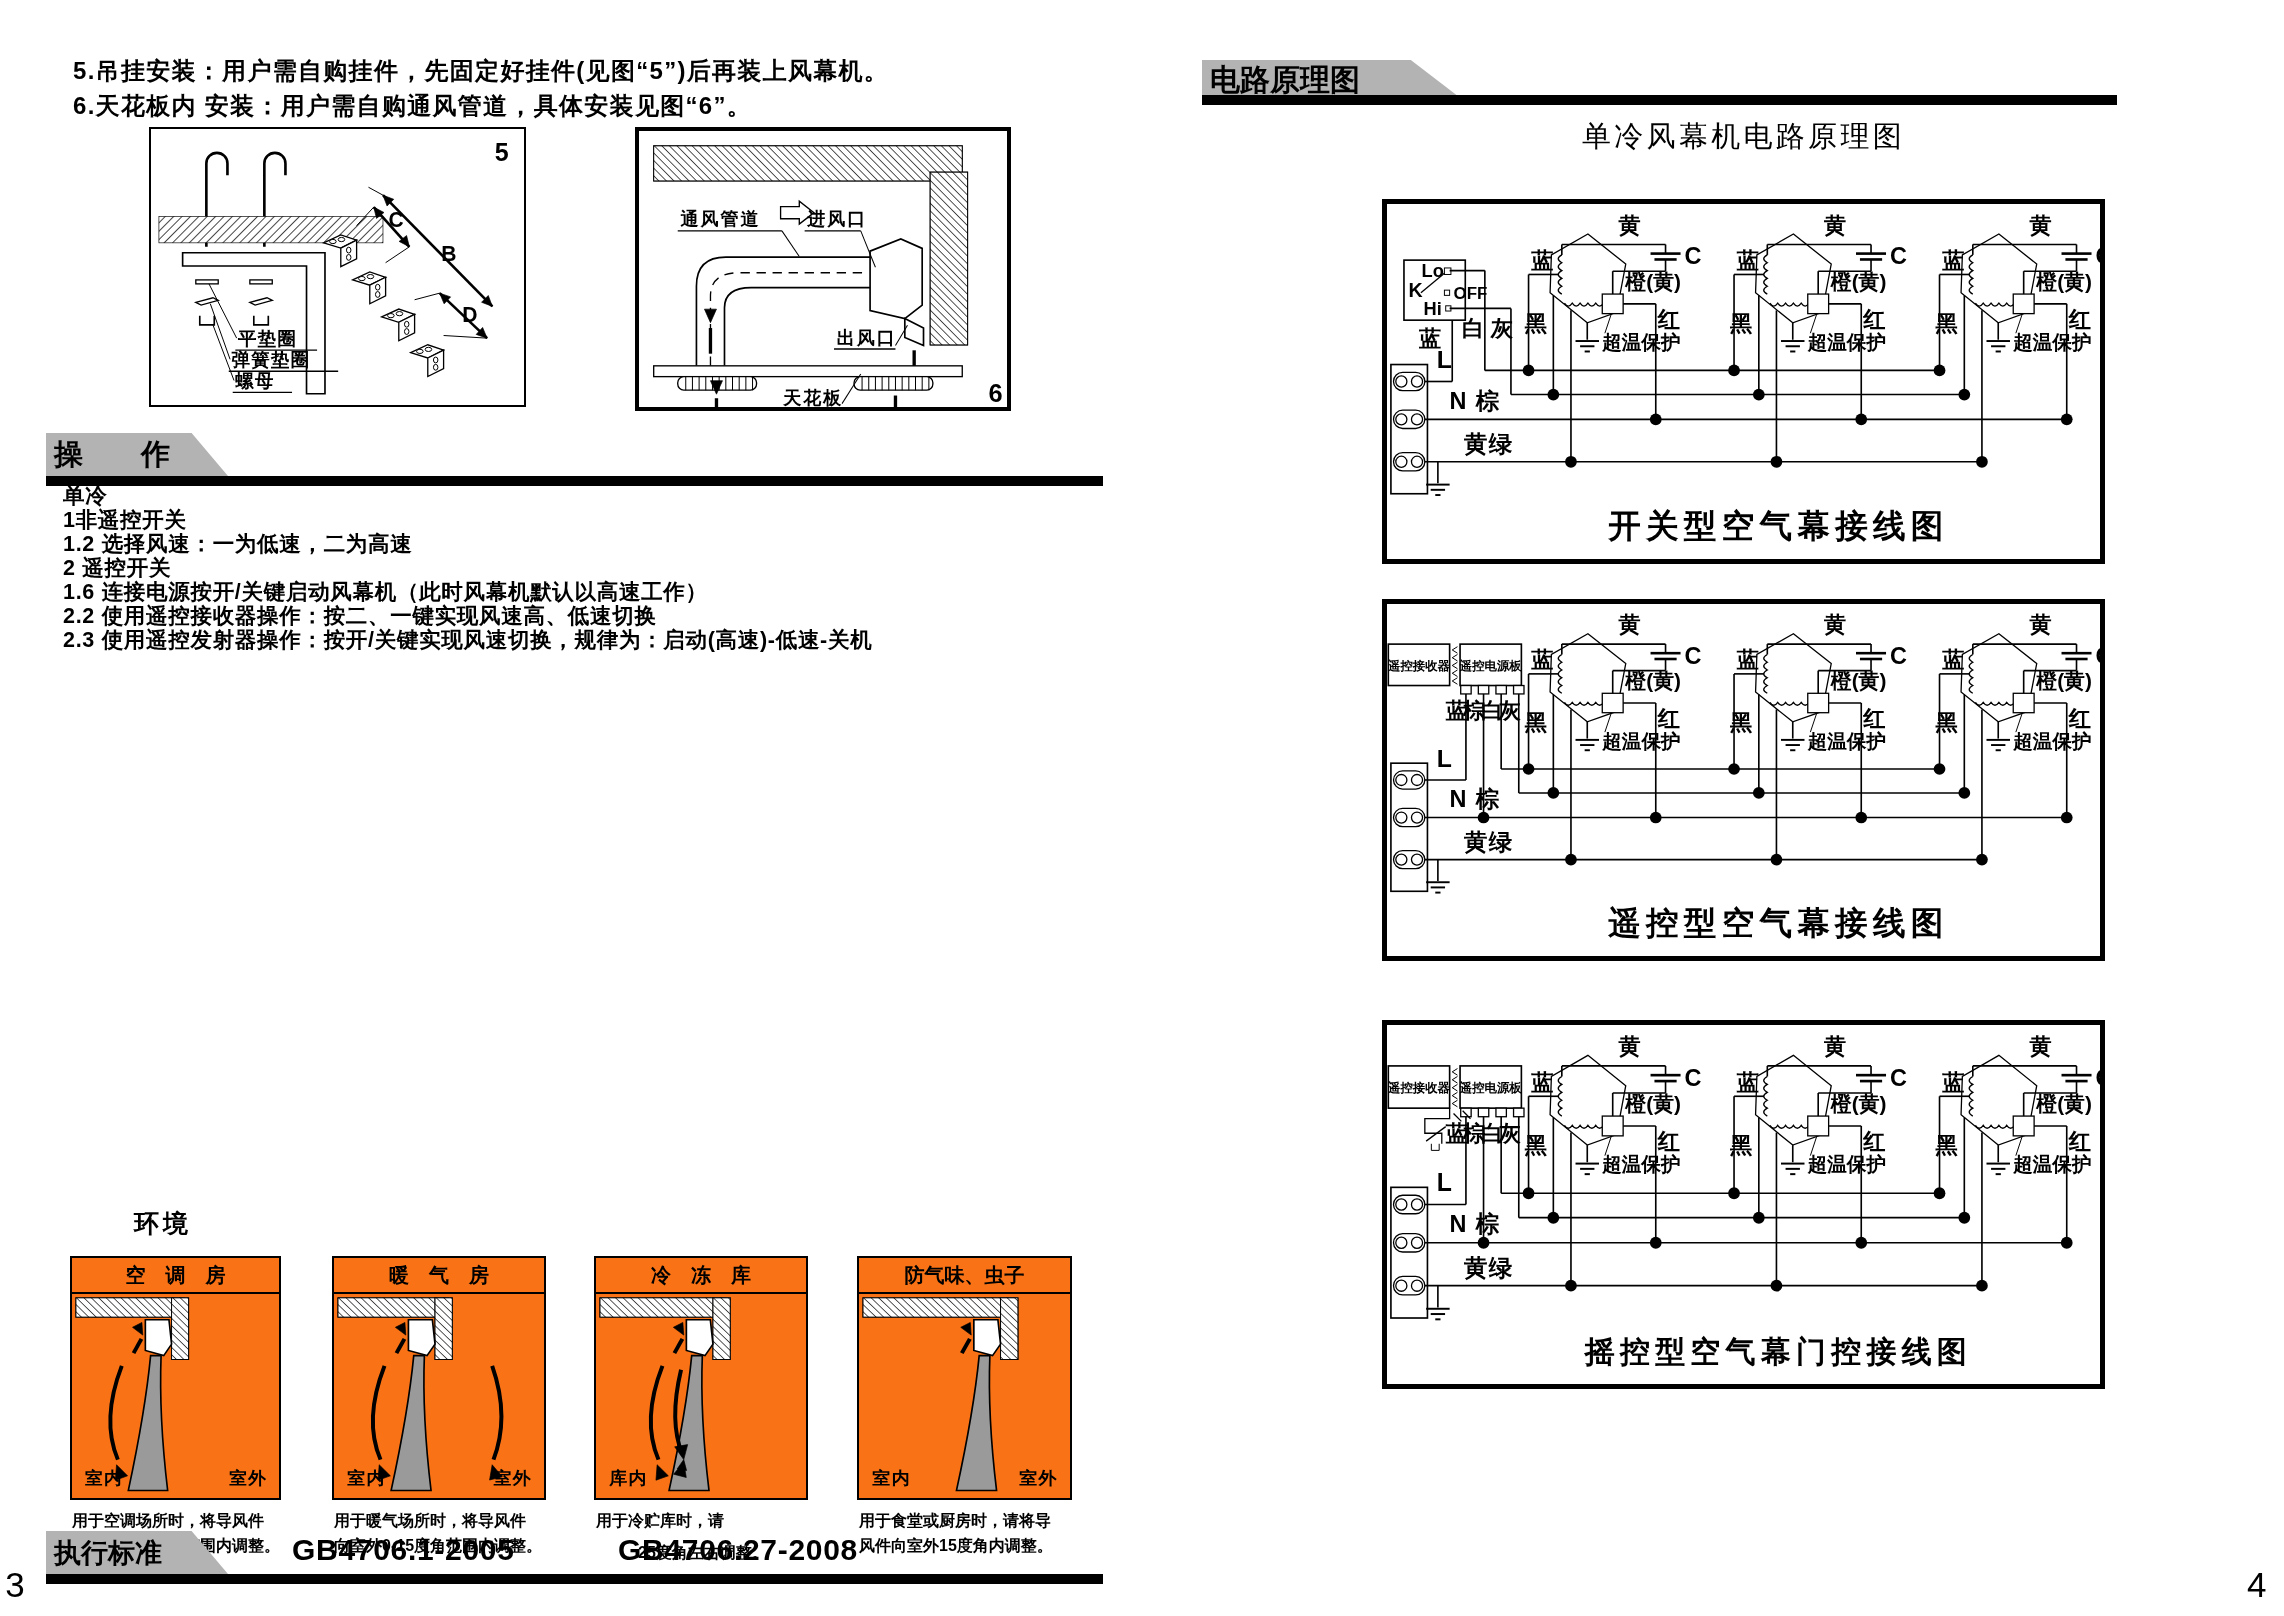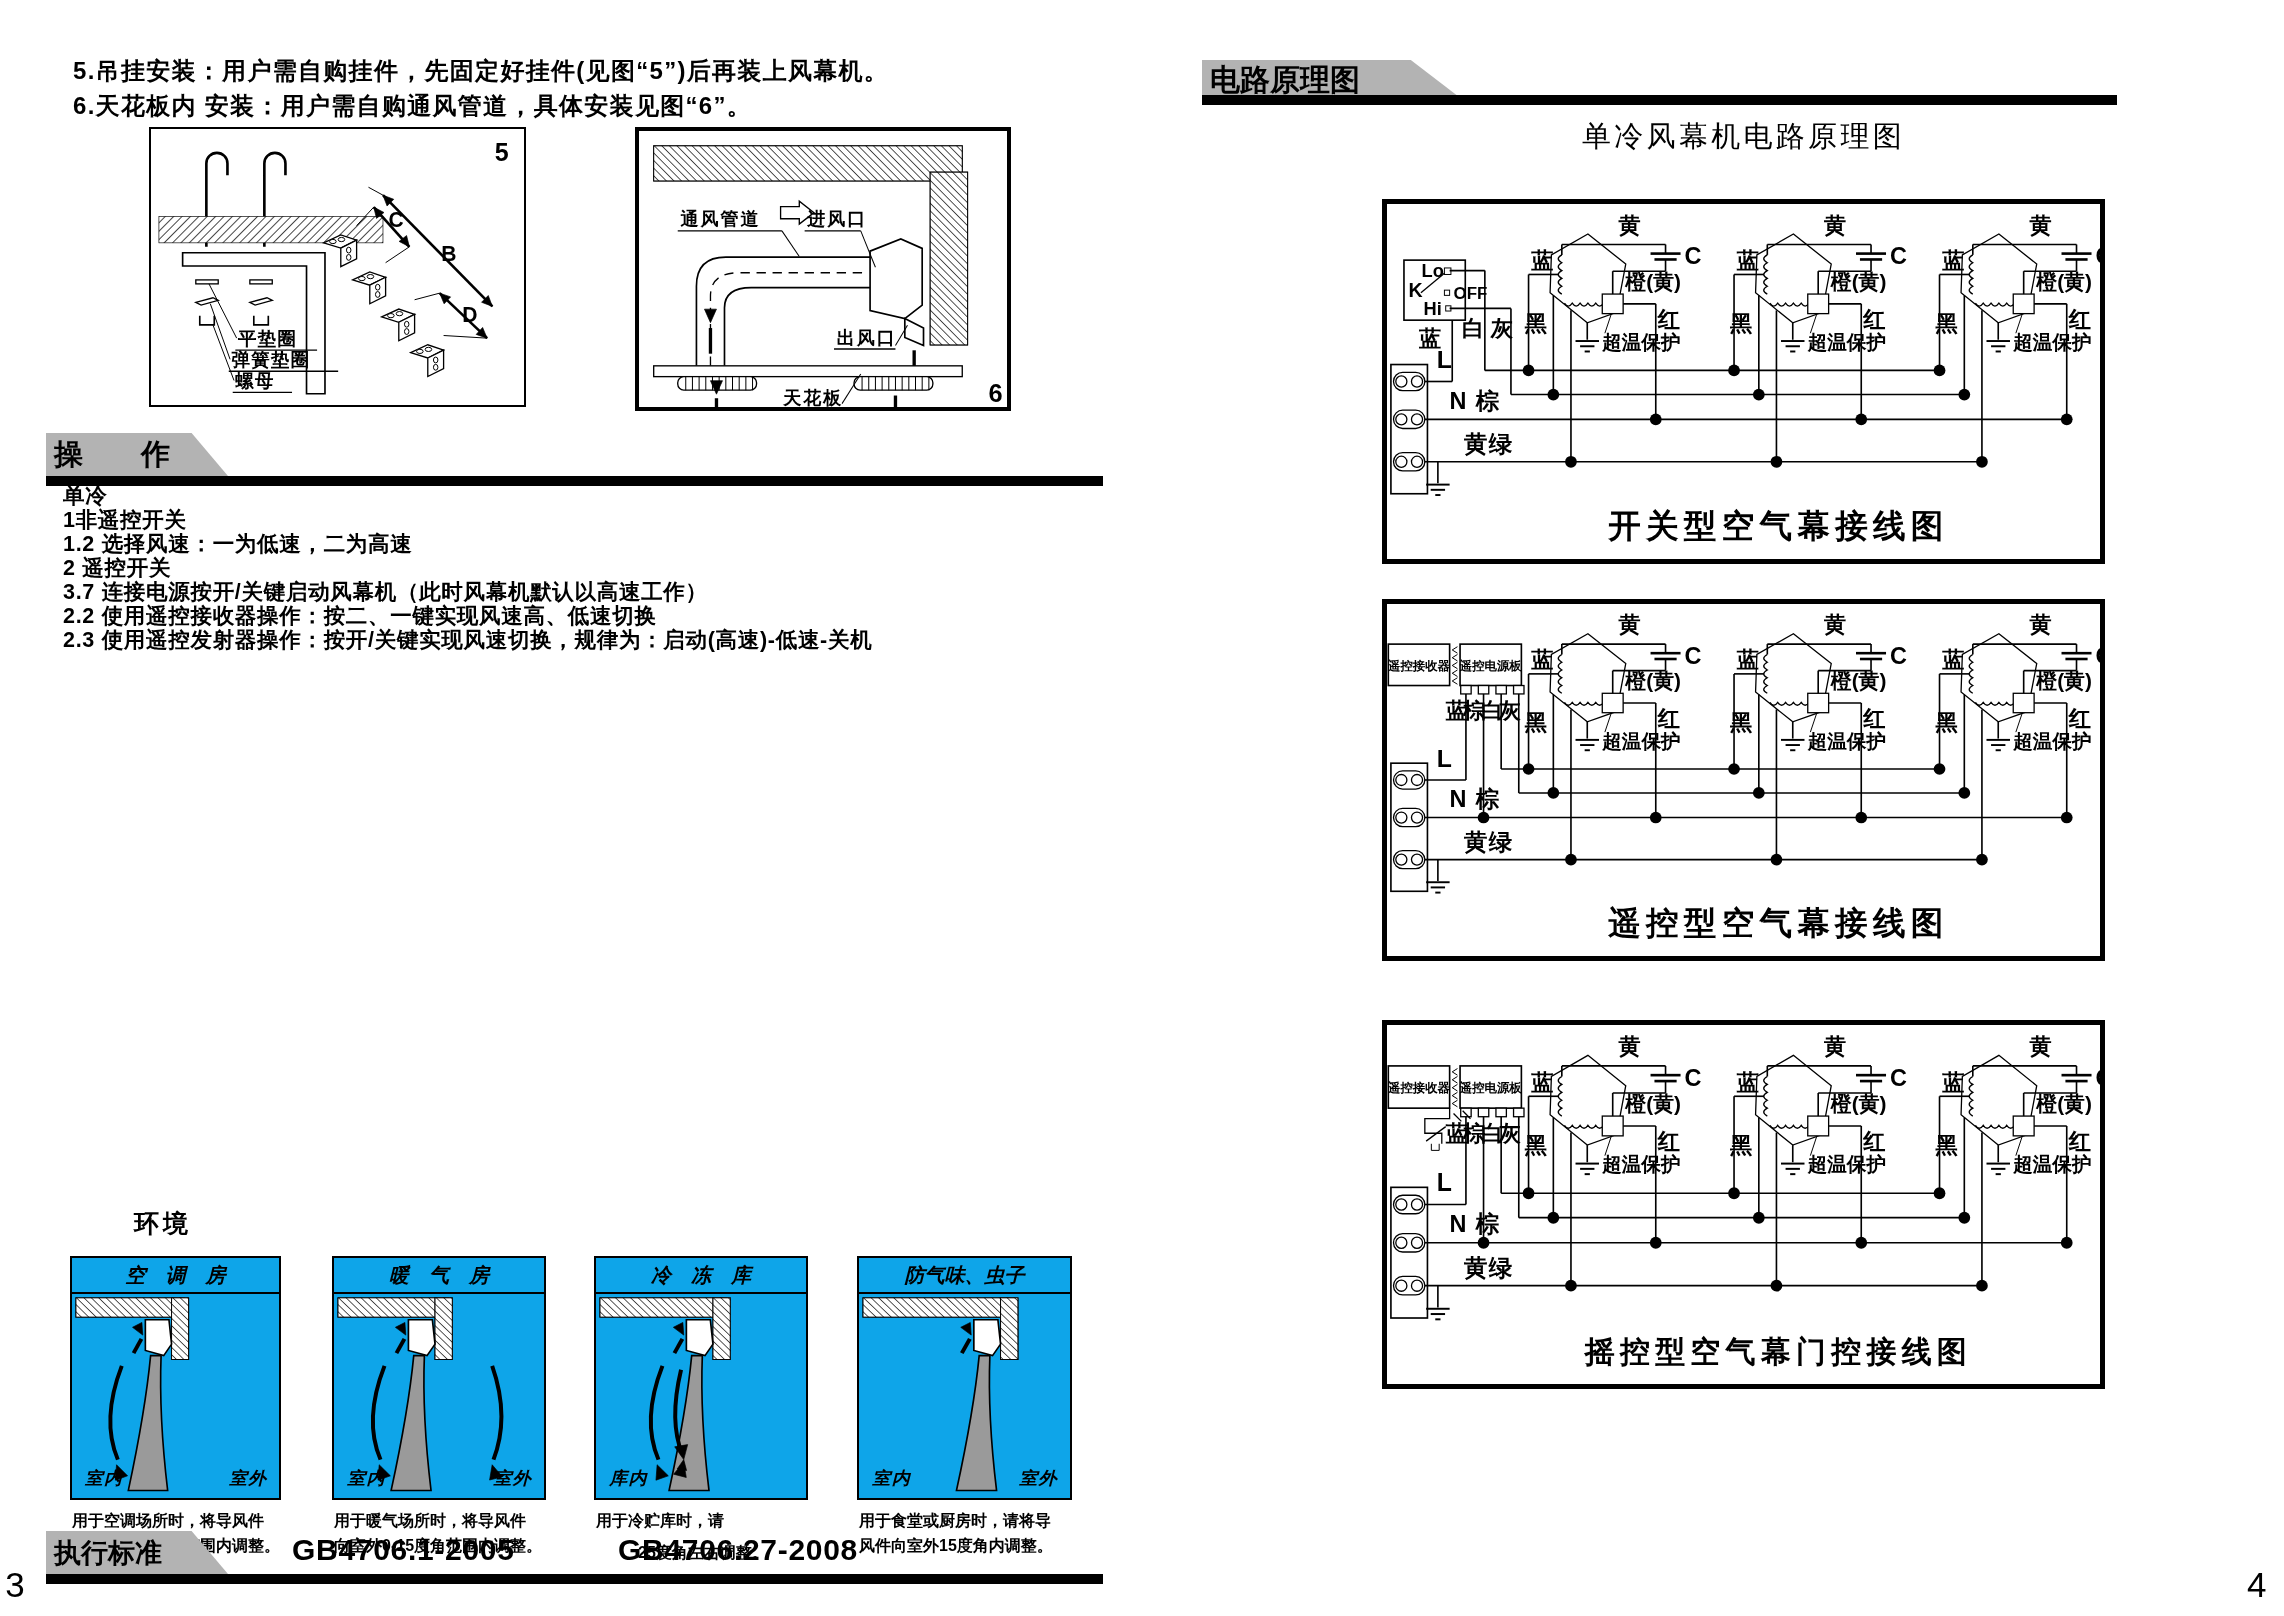--- a/index.html
+++ b/index.html
@@ -7,21 +7,21 @@
           font-family:"Liberation Sans",sans-serif;color:#000;}
   .instr{position:absolute;left:73px;font-size:24px;font-weight:bold;letter-spacing:1.3px;white-space:nowrap;}
   .figbox{position:absolute;border:2px solid #000;background:#fff;}
   .figbox svg{position:absolute;left:0;top:0;width:100%;height:100%;}
   .hdr{position:absolute;background:#b3b3b3;clip-path:polygon(0 0,80% 0,100% 100%,0 100%);
        display:flex;align-items:center;padding-left:8px;box-sizing:border-box;
        font-weight:bold;white-space:nowrap;}
   .bar{position:absolute;background:#000;}
   .oplines{position:absolute;left:63px;top:484px;font-size:21.5px;font-weight:bold;line-height:24px;letter-spacing:0.7px;white-space:nowrap;}
   .envhdr{position:absolute;font-size:25px;font-weight:bold;letter-spacing:3.9px;}
-  .panel{position:absolute;border:2.6px solid #000;background:#0ea5e9;box-sizing:border-box;font-style:italic;}
+  .panel{position:absolute;border:2.6px solid #000;background:#f97316;box-sizing:border-box;}
   .ptitle{height:34px;border-bottom:2.6px solid #000;display:flex;align-items:center;justify-content:center;
           font-size:20px;font-weight:bold;white-space:pre;}
   .penv{display:block;width:100%;height:199px;}
   .cap{position:absolute;font-size:16px;font-weight:bold;line-height:25.4px;white-space:nowrap;}
   .cap .l2-indent{padding-left:42px;margin-top:7px;}
   .std-item{position:absolute;font-size:30px;font-weight:bold;letter-spacing:0.7px;}
   .pageno{position:absolute;font-size:35px;}
   .dbox{position:absolute;border:5.2px solid #000;background:#fff;box-sizing:border-box;}
   .dbox svg{position:absolute;left:0;top:0;width:100%;height:100%;}
   .subtitle{position:absolute;text-align:center;font-size:29px;font-weight:normal;letter-spacing:3.3px;}
@@ -179,21 +179,21 @@
 
   <div class="hdr" style="left:46px;top:433px;width:182px;height:43px;font-size:29px">
     <span>操　　作</span>
   </div>
   <div class="bar" style="left:46px;top:476px;width:1057px;height:9.8px"></div>
   <div class="oplines" id="oplines">
       <div>单冷</div>
       <div>1非遥控开关</div>
       <div>1.2 选择风速：一为低速，二为高速</div>
       <div>2 遥控开关</div>
-      <div>3.7 连接电源按开/关键启动风幕机（此时风幕机默认以高速工作）</div>
+      <div>1.6 连接电源按开/关键启动风幕机（此时风幕机默认以高速工作）</div>
       <div>2.2 使用遥控接收器操作：按二、一键实现风速高、低速切换</div>
       <div>2.3 使用遥控发射器操作：按开/关键实现风速切换，规律为：启动(高速)-低速-关机</div>
     </div>
 
   <div class="envhdr" style="left:134px;top:1207px">环境</div>
   <div id="panels">
       <div class="panel" style="left: 70px; top: 1256px; width: 211px; height: 244px;">
         <div class="ptitle">空　调　房</div>
         <svg viewBox="0 0 316 310" class="penv" preserveAspectRatio="none">
           <defs>

